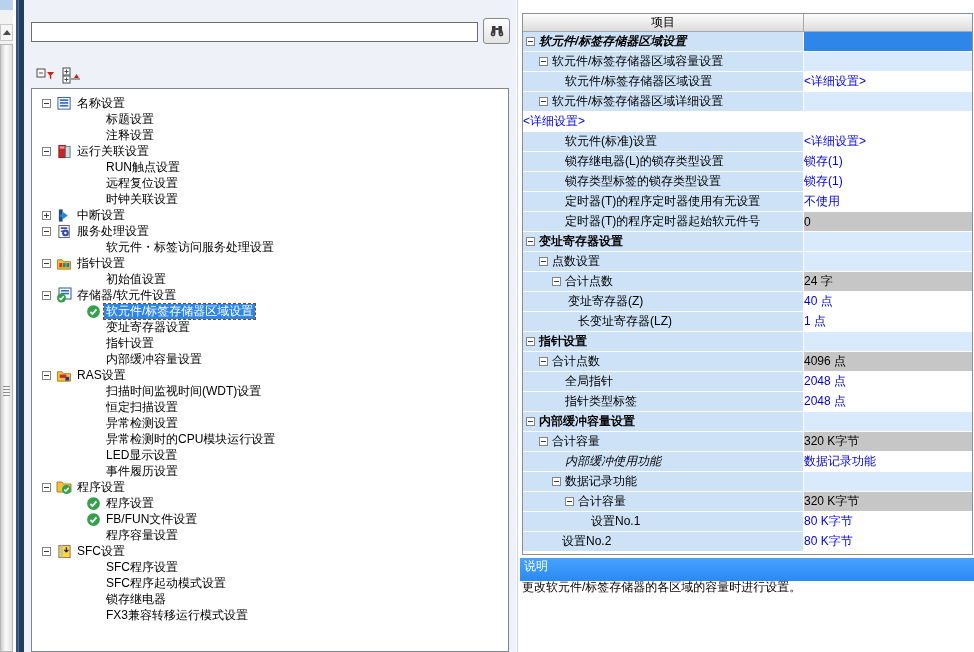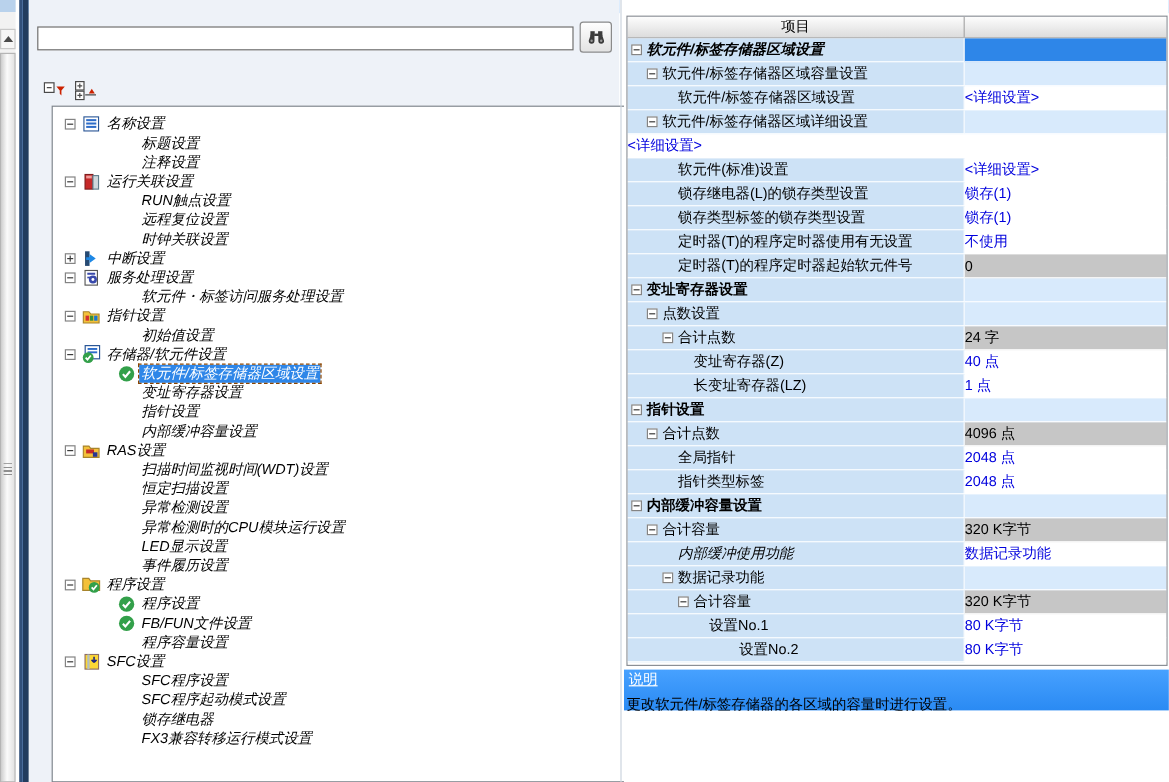--- a/index.html
+++ b/index.html
@@ -74,22 +74,22 @@
   .gvalue.selected { background:#2e86e8; }
   .gvalue.link, .gvalue.edit { background:#fff; color:#0000dd; }
   .gvalue.disabled { background:#c6c6c6; color:#000; }
   .gexp { width:9px; height:9px; border:1px solid #848484; background:#fff; margin-right:4px;
     position:relative; flex:0 0 9px; }
   .gexp::before { content:""; position:absolute; left:1px; right:1px; top:3px; height:1px; background:#3b3b3b; }
   .gexp-spacer { width:13px; flex:0 0 13px; }
   .glabel.section { font-weight:bold; }
   .glabel.section-italic { font-weight:bold; font-style:italic; }
 
-  .note-bar { position:absolute; left:0; top:558px; width:454px; height:34px;
-    background:linear-gradient(#47a1ff,#2a8af3); color:#fff; line-height:16px; padding-left:4px;text-decoration:underline; }
+  .note-bar { position:absolute; left:0; top:558px; width:454px; height:23px;
+    background:linear-gradient(#47a1ff,#2a8af3); color:#fff; line-height:16px; padding-left:4px; }
   .note-text { position:absolute; left:2px; top:579px; width:450px; color:#000; }
 </style>
 </head>
 <body>
 
 <div class="side-strip">
   <div class="mini-head"></div>
   <div class="strip-btn">
     <span class="tri"></span>
   </div>
@@ -130,21 +130,21 @@
         <line x1="2.5" y1="4.5" x2="6.5" y2="4.5" stroke="#4a4a4a"></line>
         <line x1="4.5" y1="2.5" x2="4.5" y2="6.5" stroke="#4a4a4a"></line>
         <rect x="1" y="9" width="7" height="7" fill="#fff" stroke="#4a4a4a"></rect>
         <line x1="2.5" y1="12.5" x2="6.5" y2="12.5" stroke="#4a4a4a"></line>
         <line x1="4.5" y1="10.5" x2="4.5" y2="14.5" stroke="#4a4a4a"></line>
         <line x1="9" y1="12" x2="18" y2="12" stroke="#4a4a4a"></line>
         <path d="M12 11 l5 0 -2.5 -4 Z" fill="#cc2200"></path>
       </svg>
     </div>
   </div>
-  <div class="tree-box" style="left:19px;font-style:italic;" id="tree-box">
+  <div class="tree-box" style="left:7px;" id="tree-box">
       <div class="trow l0">
         <span class="texp"></span>
         <span class="ticon">
           <svg width="15" height="15" viewBox="0 0 16 16">
             <rect x="1" y="1.5" width="13" height="12.5" fill="#fff" stroke="#2b5797"></rect>
             <rect x="3" y="3.5" width="9" height="1.8" fill="#2e6dc9"></rect>
             <rect x="3" y="6.5" width="9" height="1.8" fill="#2e6dc9"></rect>
             <rect x="3" y="9.5" width="9" height="1.8" fill="#2e6dc9"></rect>
           </svg>
         </span>
@@ -473,105 +473,105 @@
           <div class="gvalue group"></div>
         </div>
         <div class="grow">
           <div class="gitem" style="padding-left: 29px;">
             <span class="gexp"></span>
             <span class="glabel">合计点数</span>
           </div>
           <div class="gvalue disabled">24 字</div>
         </div>
         <div class="grow">
+          <div class="gitem" style="padding-left: 32px;">
+            <span class="gexp-spacer"></span>
+            <span class="glabel">变址寄存器(Z)</span>
+          </div>
+          <div class="gvalue edit">40 点</div>
+        </div>
+        <div class="grow">
           <div class="gitem" style="padding-left: 42px;">
             <span class="gexp-spacer"></span>
-            <span class="glabel">变址寄存器(Z)</span>
-          </div>
-          <div class="gvalue edit">40 点</div>
+            <span class="glabel">长变址寄存器(LZ)</span>
+          </div>
+          <div class="gvalue edit">1 点</div>
+        </div>
+        <div class="grow">
+          <div class="gitem" style="padding-left: 3px;">
+            <span class="gexp"></span>
+            <span class="glabel section">指针设置</span>
+          </div>
+          <div class="gvalue group"></div>
+        </div>
+        <div class="grow">
+          <div class="gitem" style="padding-left: 16px;">
+            <span class="gexp"></span>
+            <span class="glabel">合计点数</span>
+          </div>
+          <div class="gvalue disabled">4096 点</div>
+        </div>
+        <div class="grow">
+          <div class="gitem" style="padding-left: 29px;">
+            <span class="gexp-spacer"></span>
+            <span class="glabel">全局指针</span>
+          </div>
+          <div class="gvalue edit">2048 点</div>
+        </div>
+        <div class="grow">
+          <div class="gitem" style="padding-left: 29px;">
+            <span class="gexp-spacer"></span>
+            <span class="glabel">指针类型标签</span>
+          </div>
+          <div class="gvalue edit">2048 点</div>
+        </div>
+        <div class="grow">
+          <div class="gitem" style="padding-left: 3px;">
+            <span class="gexp"></span>
+            <span class="glabel section">内部缓冲容量设置</span>
+          </div>
+          <div class="gvalue group"></div>
+        </div>
+        <div class="grow">
+          <div class="gitem" style="padding-left: 16px;">
+            <span class="gexp"></span>
+            <span class="glabel">合计容量</span>
+          </div>
+          <div class="gvalue disabled">320 K字节</div>
+        </div>
+        <div class="grow">
+          <div class="gitem" style="padding-left: 29px; font-style: italic;">
+            <span class="gexp-spacer"></span>
+            <span class="glabel">内部缓冲使用功能</span>
+          </div>
+          <div class="gvalue edit">数据记录功能</div>
+        </div>
+        <div class="grow">
+          <div class="gitem" style="padding-left: 29px;">
+            <span class="gexp"></span>
+            <span class="glabel">数据记录功能</span>
+          </div>
+          <div class="gvalue group"></div>
         </div>
         <div class="grow">
           <div class="gitem" style="padding-left: 42px;">
-            <span class="gexp-spacer"></span>
-            <span class="glabel">长变址寄存器(LZ)</span>
-          </div>
-          <div class="gvalue edit">1 点</div>
-        </div>
-        <div class="grow">
-          <div class="gitem" style="padding-left: 3px;">
-            <span class="gexp"></span>
-            <span class="glabel section">指针设置</span>
-          </div>
-          <div class="gvalue group"></div>
-        </div>
-        <div class="grow">
-          <div class="gitem" style="padding-left: 16px;">
-            <span class="gexp"></span>
-            <span class="glabel">合计点数</span>
-          </div>
-          <div class="gvalue disabled">4096 点</div>
-        </div>
-        <div class="grow">
-          <div class="gitem" style="padding-left: 29px;">
-            <span class="gexp-spacer"></span>
-            <span class="glabel">全局指针</span>
-          </div>
-          <div class="gvalue edit">2048 点</div>
-        </div>
-        <div class="grow">
-          <div class="gitem" style="padding-left: 29px;">
-            <span class="gexp-spacer"></span>
-            <span class="glabel">指针类型标签</span>
-          </div>
-          <div class="gvalue edit">2048 点</div>
-        </div>
-        <div class="grow">
-          <div class="gitem" style="padding-left: 3px;">
-            <span class="gexp"></span>
-            <span class="glabel section">内部缓冲容量设置</span>
-          </div>
-          <div class="gvalue group"></div>
-        </div>
-        <div class="grow">
-          <div class="gitem" style="padding-left: 16px;">
             <span class="gexp"></span>
             <span class="glabel">合计容量</span>
           </div>
           <div class="gvalue disabled">320 K字节</div>
         </div>
         <div class="grow">
-          <div class="gitem" style="padding-left: 29px; font-style: italic;">
-            <span class="gexp-spacer"></span>
-            <span class="glabel">内部缓冲使用功能</span>
-          </div>
-          <div class="gvalue edit">数据记录功能</div>
-        </div>
-        <div class="grow">
-          <div class="gitem" style="padding-left: 29px;">
-            <span class="gexp"></span>
-            <span class="glabel">数据记录功能</span>
-          </div>
-          <div class="gvalue group"></div>
-        </div>
-        <div class="grow">
-          <div class="gitem" style="padding-left: 42px;">
-            <span class="gexp"></span>
-            <span class="glabel">合计容量</span>
-          </div>
-          <div class="gvalue disabled">320 K字节</div>
-        </div>
-        <div class="grow">
           <div class="gitem" style="padding-left: 55px;">
             <span class="gexp-spacer"></span>
             <span class="glabel">设置No.1</span>
           </div>
           <div class="gvalue edit">80 K字节</div>
         </div>
         <div class="grow">
-          <div class="gitem" style="padding-left: 80px;">
+          <div class="gitem" style="padding-left: 26px;">
             <span class="gexp-spacer"></span>
             <span class="glabel">设置No.2</span>
           </div>
           <div class="gvalue edit">80 K字节</div>
         </div>
       </div>
   </div>
   <div class="note-bar">说明</div>
   <div class="note-text">更改软元件/标签存储器的各区域的容量时进行设置。</div>
 </div>

